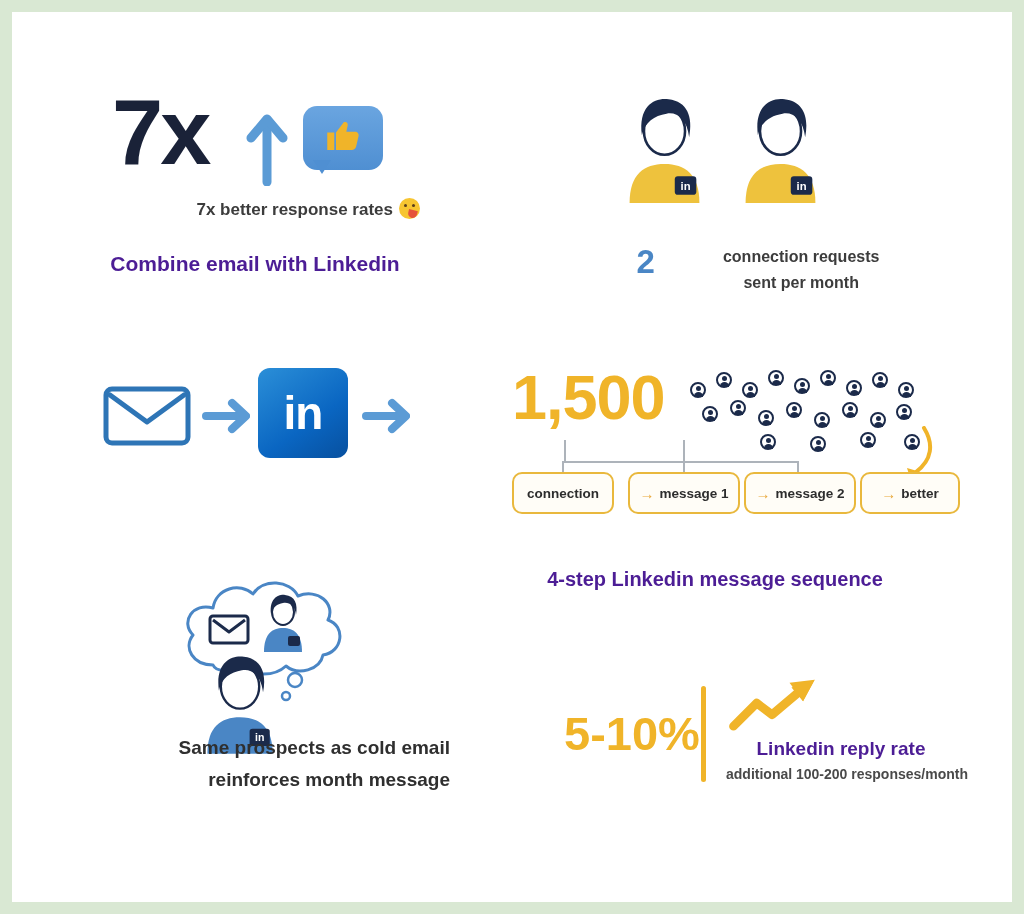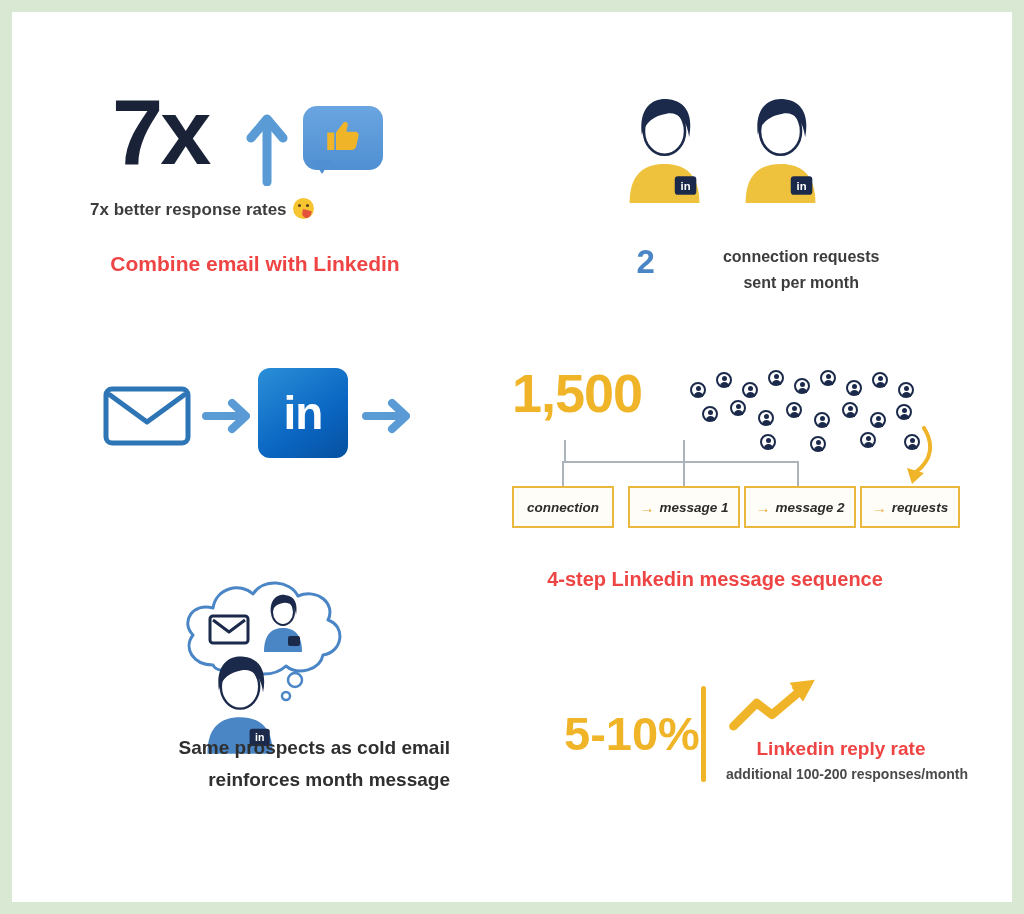--- a/index.html
+++ b/index.html
@@ -18,25 +18,25 @@
   .up-arrow { left:246px; top:112px; }
   .bubble {
     left:303px; top:106px; width:80px; height:64px; border-radius:14px;
     background:linear-gradient(180deg,#6aa5e0,#4f8fd2);
     display:flex; align-items:center; justify-content:center;
   }
   .bubble::after {
     content:""; position:absolute; left:10px; bottom:-13px; width:0; height:0;
     border:9px solid transparent; border-top:14px solid #4f8fd2;
   }
-  .caption-a { left:90px; top:198px; width:330px; text-align:left; font-size:17px; font-weight:600; color:#3c3c3c; }
+  .caption-a { left:90px; top:198px; width:330px; text-align:right; font-size:17px; font-weight:600; color:#3c3c3c; }
   .emoji { display:inline-block; width:21px; height:21px; border-radius:50%; background:#f7c531; position:relative; vertical-align:-4px; margin-left:6px; }
   .emoji::before { content:""; position:absolute; width:3px; height:3px; border-radius:50%; background:#5a3e1b; top:6px; left:5px; box-shadow:8px 0 0 #5a3e1b; }
   .emoji::after { content:""; position:absolute; width:9px; height:8px; background:#e5533c; border-radius:0 0 9px 9px; left:9px; top:12px; transform:rotate(14deg); }
-  .title { font-weight:800; color:#ef4444; text-align:center; }
+  .title { font-weight:800; color:#4c1d95; text-align:center; }
   .title-a { left:70px; top:252px; width:370px; font-size:21px; }
 
   
   .avatar1 { left:612px; top:88px; }
   .avatar2 { left:728px; top:88px; }
   .req-row { left:598px; top:244px; width:320px; display:flex; align-items:flex-start; gap:22px; justify-content:center; }
   .stat-2 { font-size:33px; font-weight:800; color:#4a86c5; line-height:1.1; }
   .req-text { text-align:center; font-size:16px; font-weight:600; color:#3c3c3c; line-height:1.65;margin-left:46px; }
 
   
@@ -44,33 +44,33 @@
   .flow-arrow1 { left:202px; top:398px; }
   .flow-arrow2 { left:362px; top:398px; }
   .li-logo {
     left:258px; top:368px; width:90px; height:90px; border-radius:12px;
     background:linear-gradient(145deg,#2b8fd8 0%, #0a66c2 60%, #07509f 100%);
     display:flex; align-items:center; justify-content:center;
     color:#ffffff; font-size:46px; font-weight:800; letter-spacing:-1px;
   }
 
   
-  .stat-1500 { left:512px; top:366px; font-size:54px; font-weight:800; color:#f0b429; letter-spacing:-1px; line-height:1; }
+  .stat-1500 { left:512px; top:366px; font-size:63px; font-weight:800; color:#f0b429; letter-spacing:-1px; line-height:1; }
   .scatter { left:690px; top:368px; width:250px; height:100px; }
   .mini { position:absolute; width:16px; height:16px; border:2px solid #1b2a4a; border-radius:50%; background:#fff; }
   .mini::before { content:""; position:absolute; width:5px; height:5px; border-radius:50%; background:#1b2a4a; left:3.5px; top:2px; }
   .mini::after { content:""; position:absolute; width:9px; height:5px; border-radius:5px 5px 0 0; background:#1b2a4a; left:1.5px; top:7.5px; }
   .bracket { background:#adb3ba; }
   .br-h { left:562px; top:461px; width:236px; height:2px; }
   .br-v { width:2px; }
   .seq-box {
-    position:absolute; top:486px; height:42px;
-    border:2px solid #e9b83d; border-radius:0; background:#fffdf7;
+    position:absolute; top:472px; height:42px;
+    border:2px solid #e9b83d; border-radius:10px; background:#fffdf7;
     display:flex; align-items:center; justify-content:center; gap:5px;
-    font-size:13.5px; font-weight:700; color:#2d2d2d;font-style:italic;
+    font-size:13.5px; font-weight:700; color:#2d2d2d;
   }
   .seq-arrow { color:#e9a93d; font-weight:800; font-size:15px; }
   .title-d { left:480px; top:568px; width:470px; font-size:20px; }
 
   
   .cloud { left:168px; top:560px; }
   .person-big { left:192px; top:646px; }
   .caption-e { left:80px; top:732px; width:370px; text-align:right; font-size:19px; font-weight:700; color:#2f2f2f; line-height:1.7; }
 
   
@@ -204,21 +204,21 @@
   <div class="seq-box" style="left:628px;width:112px">
     <span class="seq-arrow">→</span>
     <span>message 1</span>
   </div>
   <div class="seq-box" style="left:744px;width:112px">
     <span class="seq-arrow">→</span>
     <span>message 2</span>
   </div>
   <div class="seq-box" style="left:860px;width:100px">
     <span class="seq-arrow">→</span>
-    <span>requests</span>
+    <span>better</span>
   </div>
 
   <div class="abs title title-d">4-step Linkedin message sequence</div>
 
   <div class="abs cloud">
     <svg width="200" height="150" viewBox="0 0 200 150">
       <path d="M45 105 C25 105 15 88 25 75 C12 62 25 42 45 48 C48 28 72 22 85 34 C95 18 122 20 130 36 C150 28 168 44 160 60 C178 66 175 92 155 95 C152 110 130 116 118 106 C105 118 80 116 72 104 C62 112 48 112 45 105 Z" fill="#ffffff" stroke="#4a86c5" stroke-width="3" stroke-linejoin="round"></path>
       <g>
         <rect x="42" y="56" width="38" height="27" rx="3" fill="#fdfdfd" stroke="#1b2a4a" stroke-width="3"></rect>
         <path d="M45 60 L61 72 L77 60" fill="none" stroke="#1b2a4a" stroke-width="3" stroke-linejoin="round"></path>

